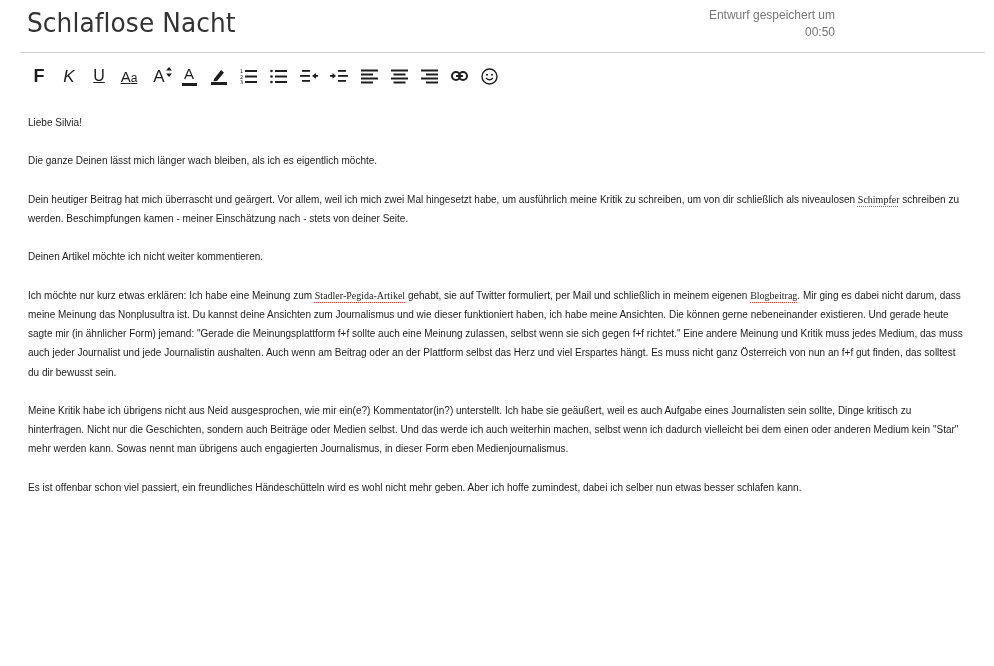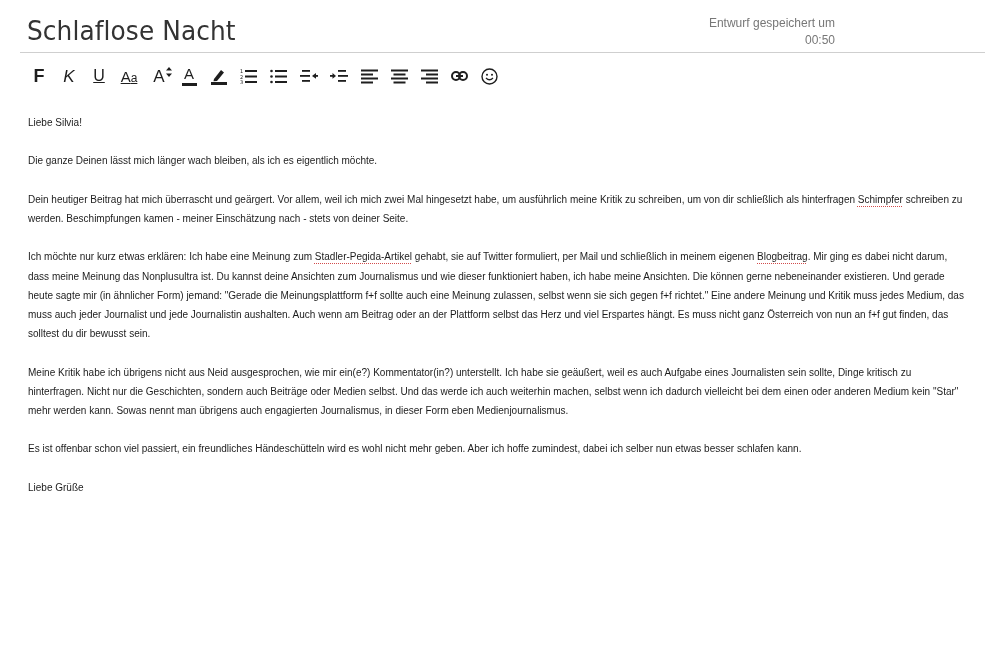--- a/index.html
+++ b/index.html
@@ -10,21 +10,21 @@
     height: 666px;
     overflow: hidden;
   }
   body {
     font-family: "Liberation Sans", "DejaVu Sans", sans-serif;
     color: #1a1a1a;
     position: relative;
   }
   .header {
     position: absolute;
-    left: 0; top: 8px;
+    left: 0; top: 0;
     width: 845px;
     height: 54px;
   }
   .title {
     position: absolute;
     left: 27px;
     top: 7px;
     font-size: 27px;
     font-weight: 300;
     color: #333333;
@@ -85,20 +85,21 @@
   }
   .editor p {
     margin: 0 0 19.2px 0;
     white-space: normal;
   }
   .editor p.tight { margin: 0; }
   .spell {
     text-decoration: underline dotted #d24b4b;
     text-underline-offset: 3px;
     text-decoration-thickness: 1px;
+    font-family: Liberation Serif, serif;
   }
 </style>
 </head>
 <body>
 
 <div class="header">
   <div class="title">Schlaflose Nacht</div>
   <div class="save-status">
     <div>Entwurf gespeichert um</div>
     <div>00:50</div>
@@ -230,18 +231,18 @@
       <circle cx="6" cy="6.8" r="1" fill="#1e1e1e"></circle>
       <circle cx="11" cy="6.8" r="1" fill="#1e1e1e"></circle>
       <path d="M5 10 Q8.5 13.5 12 10" fill="none" stroke="#1e1e1e" stroke-width="1.3"></path>
     </svg>
   </div>
 </div>
 
 <div class="editor">
   <p>Liebe Silvia!</p>
   <p>Die ganze Deinen lässt mich länger wach bleiben, als ich es eigentlich möchte.</p>
-  <p><span>Dein heutiger Beitrag hat mich überrascht und geärgert. Vor allem, weil ich mich zwei Mal hingesetzt habe, um ausführlich meine Kritik zu schreiben, um von dir schließlich als hinterfragen </span><span class="spell">Schimpfer</span><span> schreiben zu werden. Beschimpfungen kamen - meiner Einschätzung nach - stets von deiner Seite.</span></p>
+  <p><span>Dein heutiger Beitrag hat mich überrascht und geärgert. Vor allem, weil ich mich zwei Mal hingesetzt habe, um ausführlich meine Kritik zu schreiben, um von dir schließlich als niveaulosen </span><span class="spell">Schimpfer</span><span> schreiben zu werden. Beschimpfungen kamen - meiner Einschätzung nach - stets von deiner Seite.</span></p>
+  <p>Deinen Artikel möchte ich nicht weiter kommentieren.</p>
   <p><span>Ich möchte nur kurz etwas erklären: Ich habe eine Meinung zum </span><span class="spell">Stadler-Pegida-Artikel</span><span> gehabt, sie auf Twitter formuliert, per Mail und schließlich in meinem eigenen </span><span class="spell">Blogbeitrag</span><span>. Mir ging es dabei nicht darum, dass meine Meinung das Nonplusultra ist. Du kannst deine Ansichten zum Journalismus und wie dieser funktioniert haben, ich habe meine Ansichten. Die können gerne nebeneinander existieren. Und gerade heute sagte mir (in ähnlicher Form) jemand: "Gerade die Meinungsplattform f+f sollte auch eine Meinung zulassen, selbst wenn sie sich gegen f+f richtet." Eine andere Meinung und Kritik muss jedes Medium, das muss auch jeder Journalist und jede Journalistin aushalten. Auch wenn am Beitrag oder an der Plattform selbst das Herz und viel Erspartes hängt. Es muss nicht ganz Österreich von nun an f+f gut finden, das solltest du dir bewusst sein.</span></p>
   <p>Meine Kritik habe ich übrigens nicht aus Neid ausgesprochen, wie mir ein(e?) Kommentator(in?) unterstellt. Ich habe sie geäußert, weil es auch Aufgabe eines Journalisten sein sollte, Dinge kritisch zu hinterfragen. Nicht nur die Geschichten, sondern auch Beiträge oder Medien selbst. Und das werde ich auch weiterhin machen, selbst wenn ich dadurch vielleicht bei dem einen oder anderen Medium kein "Star" mehr werden kann. Sowas nennt man übrigens auch engagierten Journalismus, in dieser Form eben Medienjournalismus.</p>
   <p>Es ist offenbar schon viel passiert, ein freundliches Händeschütteln wird es wohl nicht mehr geben. Aber ich hoffe zumindest, dabei ich selber nun etwas besser schlafen kann.</p>
-  <p class="tight">Liebe Grüße</p>
 </div>
 
 </body></html>

